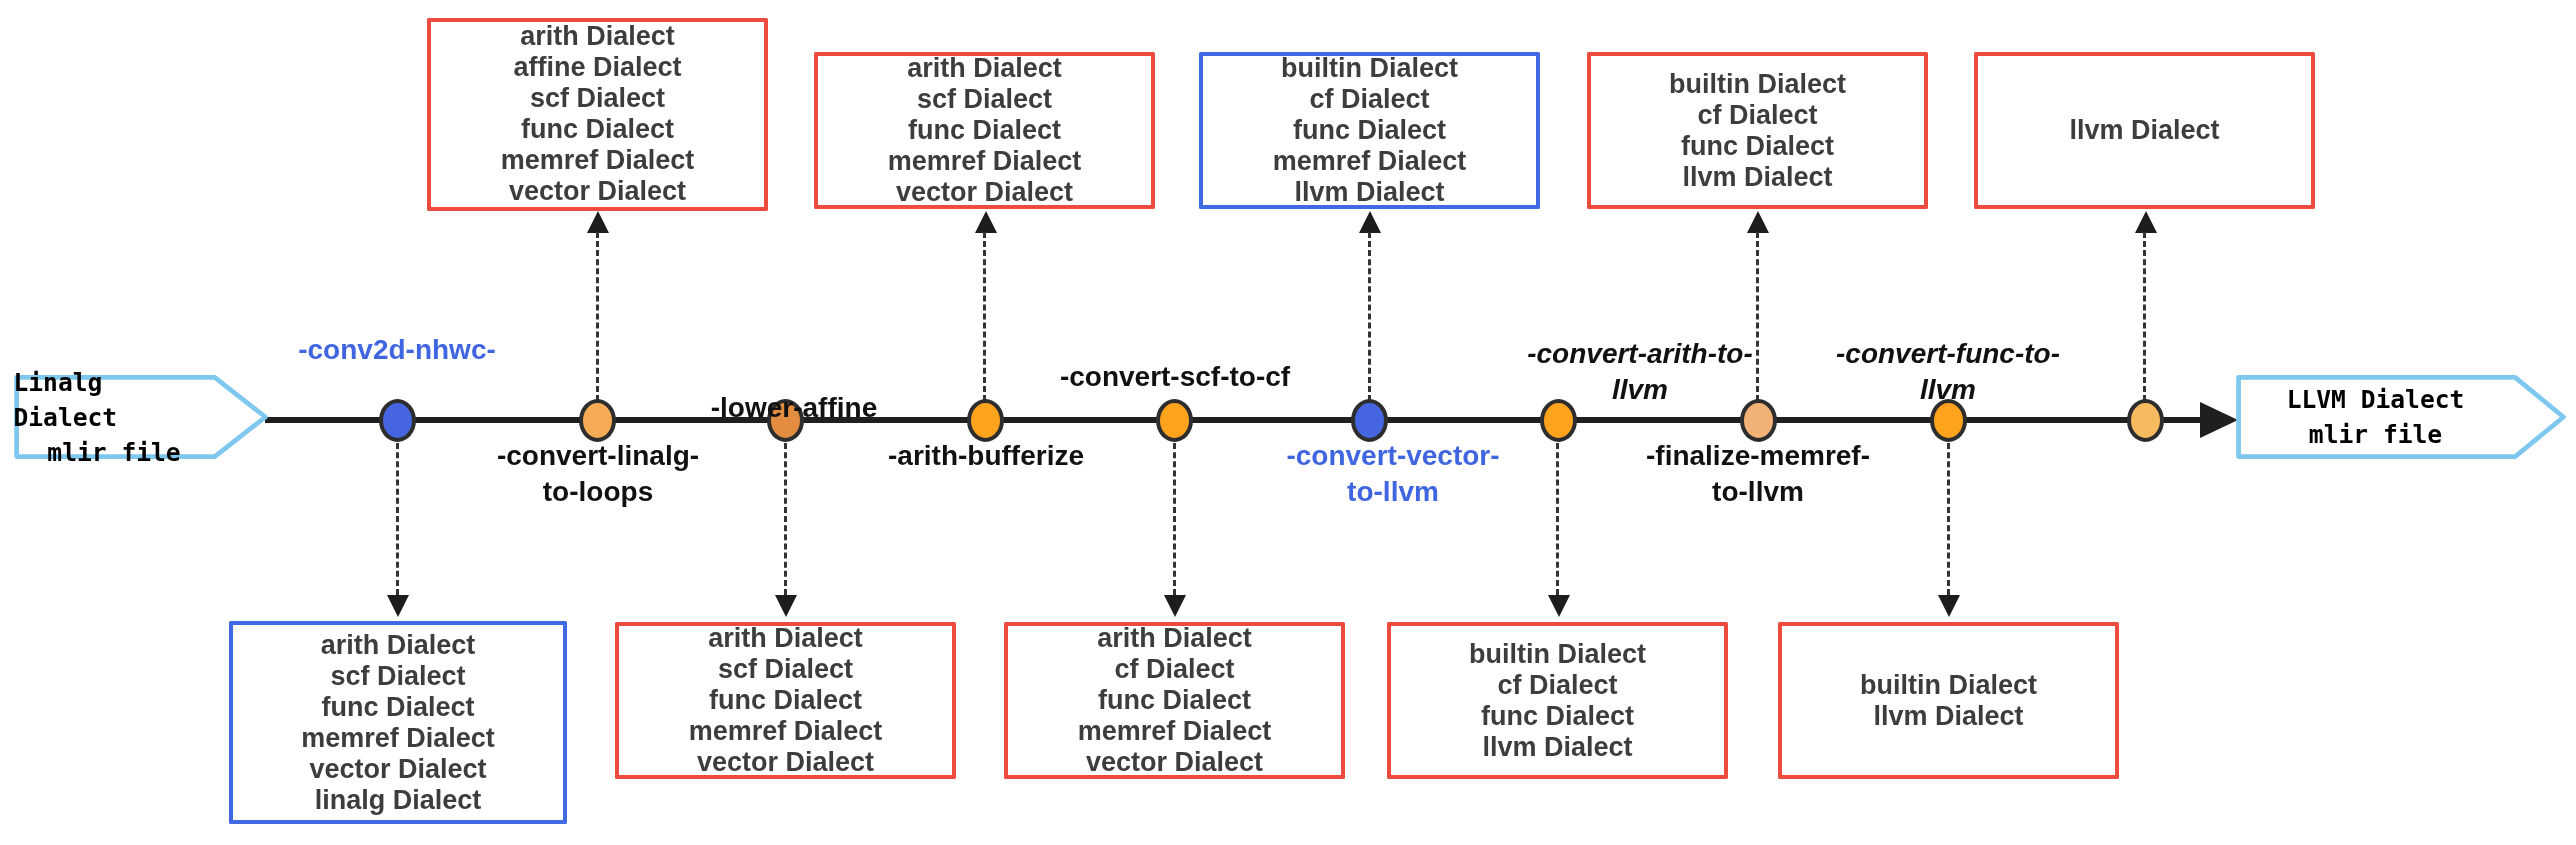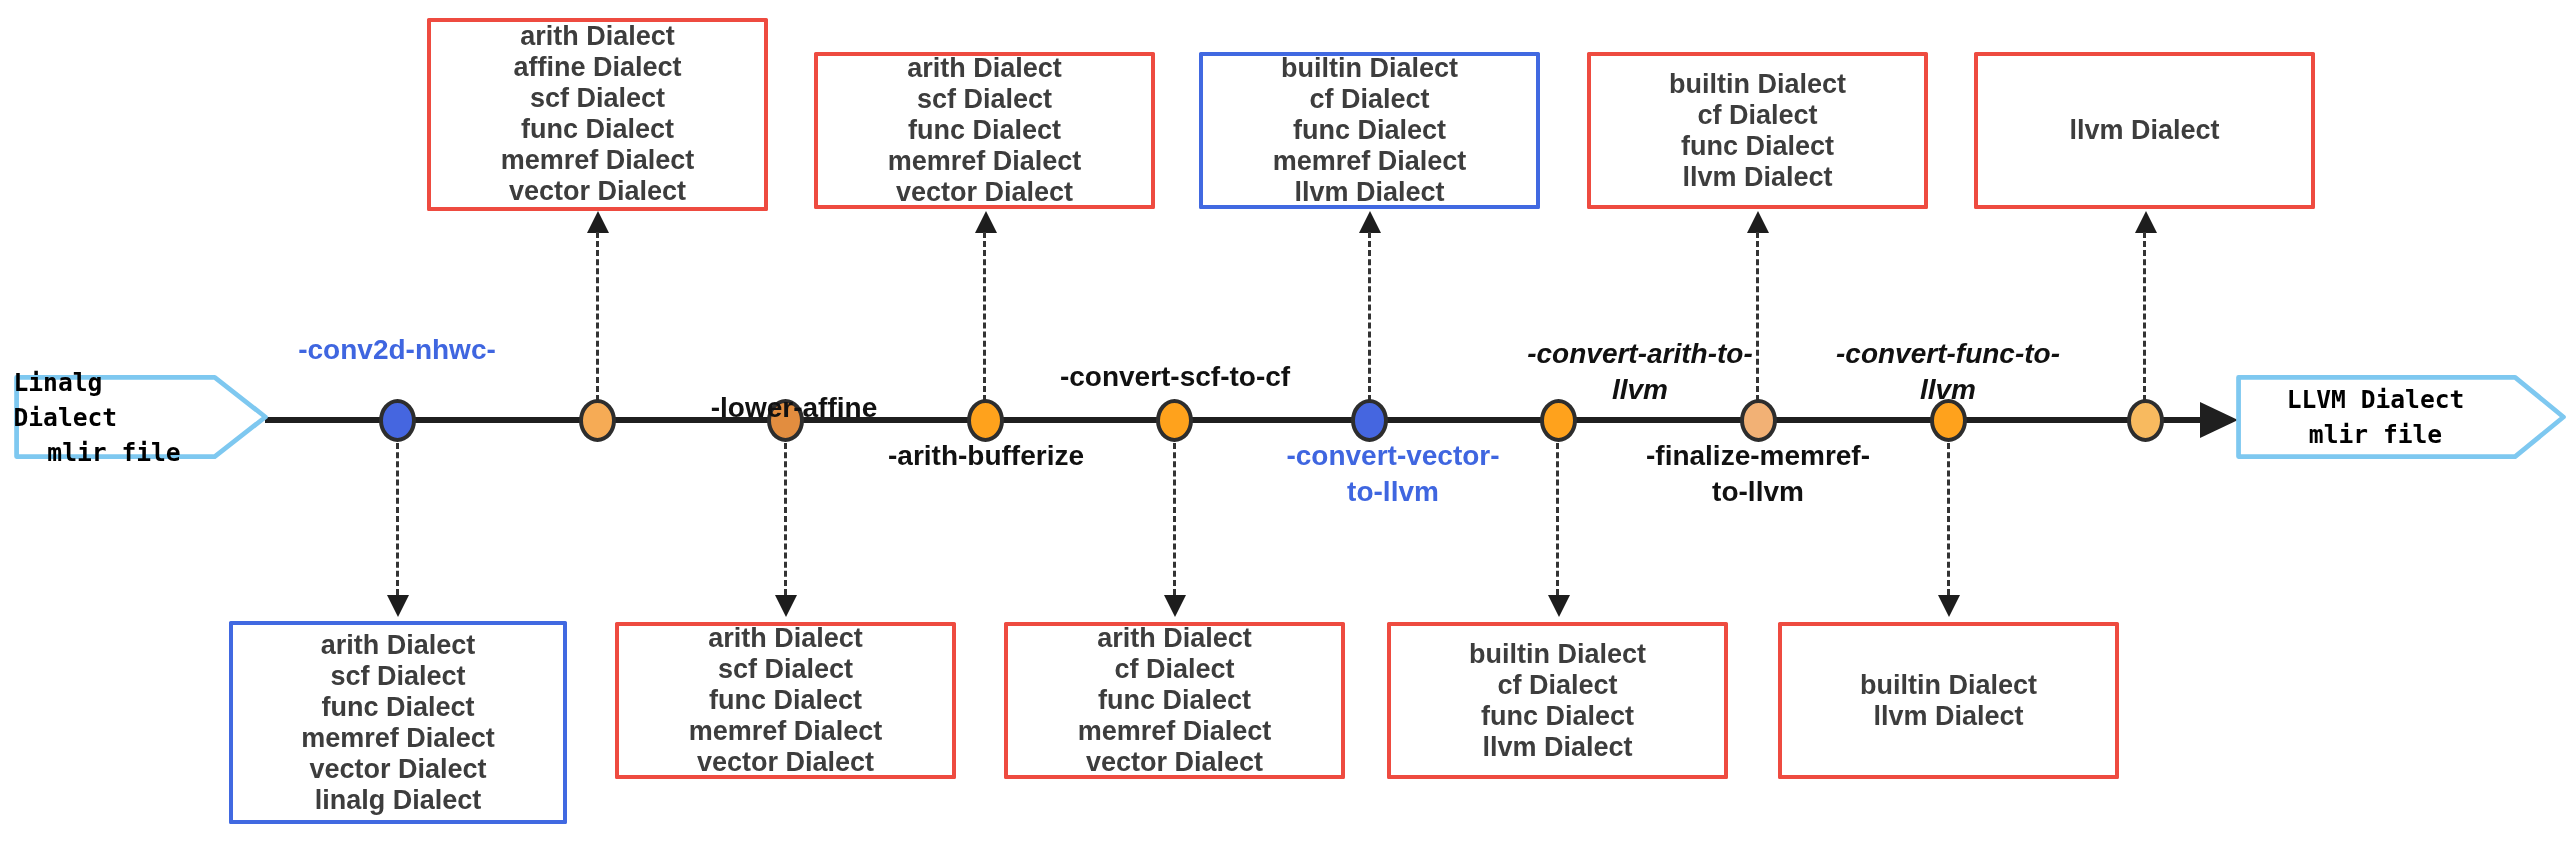--- a/index.html
+++ b/index.html
@@ -157,20 +157,24 @@
   <div class="dot c-orange" style="left:1156px;top:399px;"></div>
   <div class="dot c-blue" style="left:1351px;top:399px;"></div>
   <div class="dot c-orange" style="left:1540px;top:399px;"></div>
   <div class="dot c-tan" style="left:1740px;top:399px;"></div>
   <div class="dot c-orange" style="left:1930px;top:399px;"></div>
   <div class="dot c-golden" style="left:2127px;top:399px;"></div>
 
   <div class="plabel blue" style="left:397px;top:332px;">
     <div>-conv2d-nhwc-</div>
   </div>
+  <div class="plabel" style="left:598px;top:438px;">
+    <div>-convert-linalg-</div>
+    <div>to-loops</div>
+  </div>
   <div class="plabel" style="left:794px;top:359px;margin-top:31px;">
     <div>-lower-affine</div>
   </div>
   <div class="plabel" style="left:986px;top:438px;">
     <div>-arith-bufferize</div>
   </div>
   <div class="plabel" style="left:1175px;top:359px;">
     <div>-convert-scf-to-cf</div>
   </div>
   <div class="plabel blue" style="left:1393px;top:438px;">

